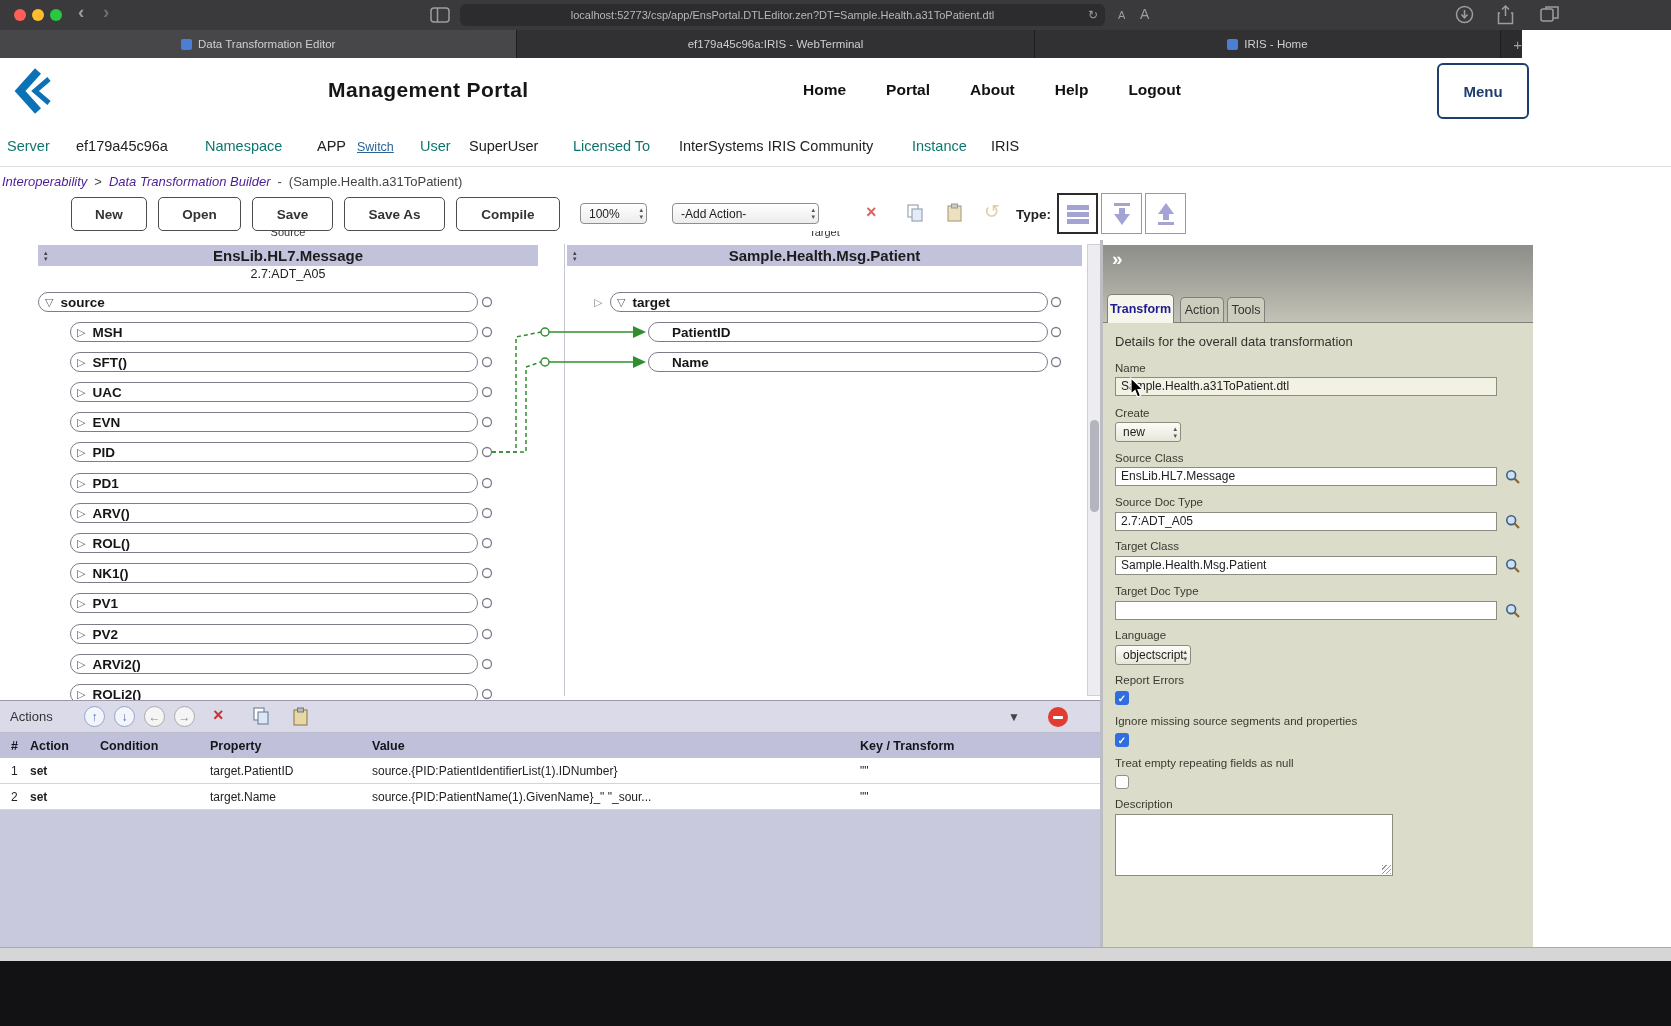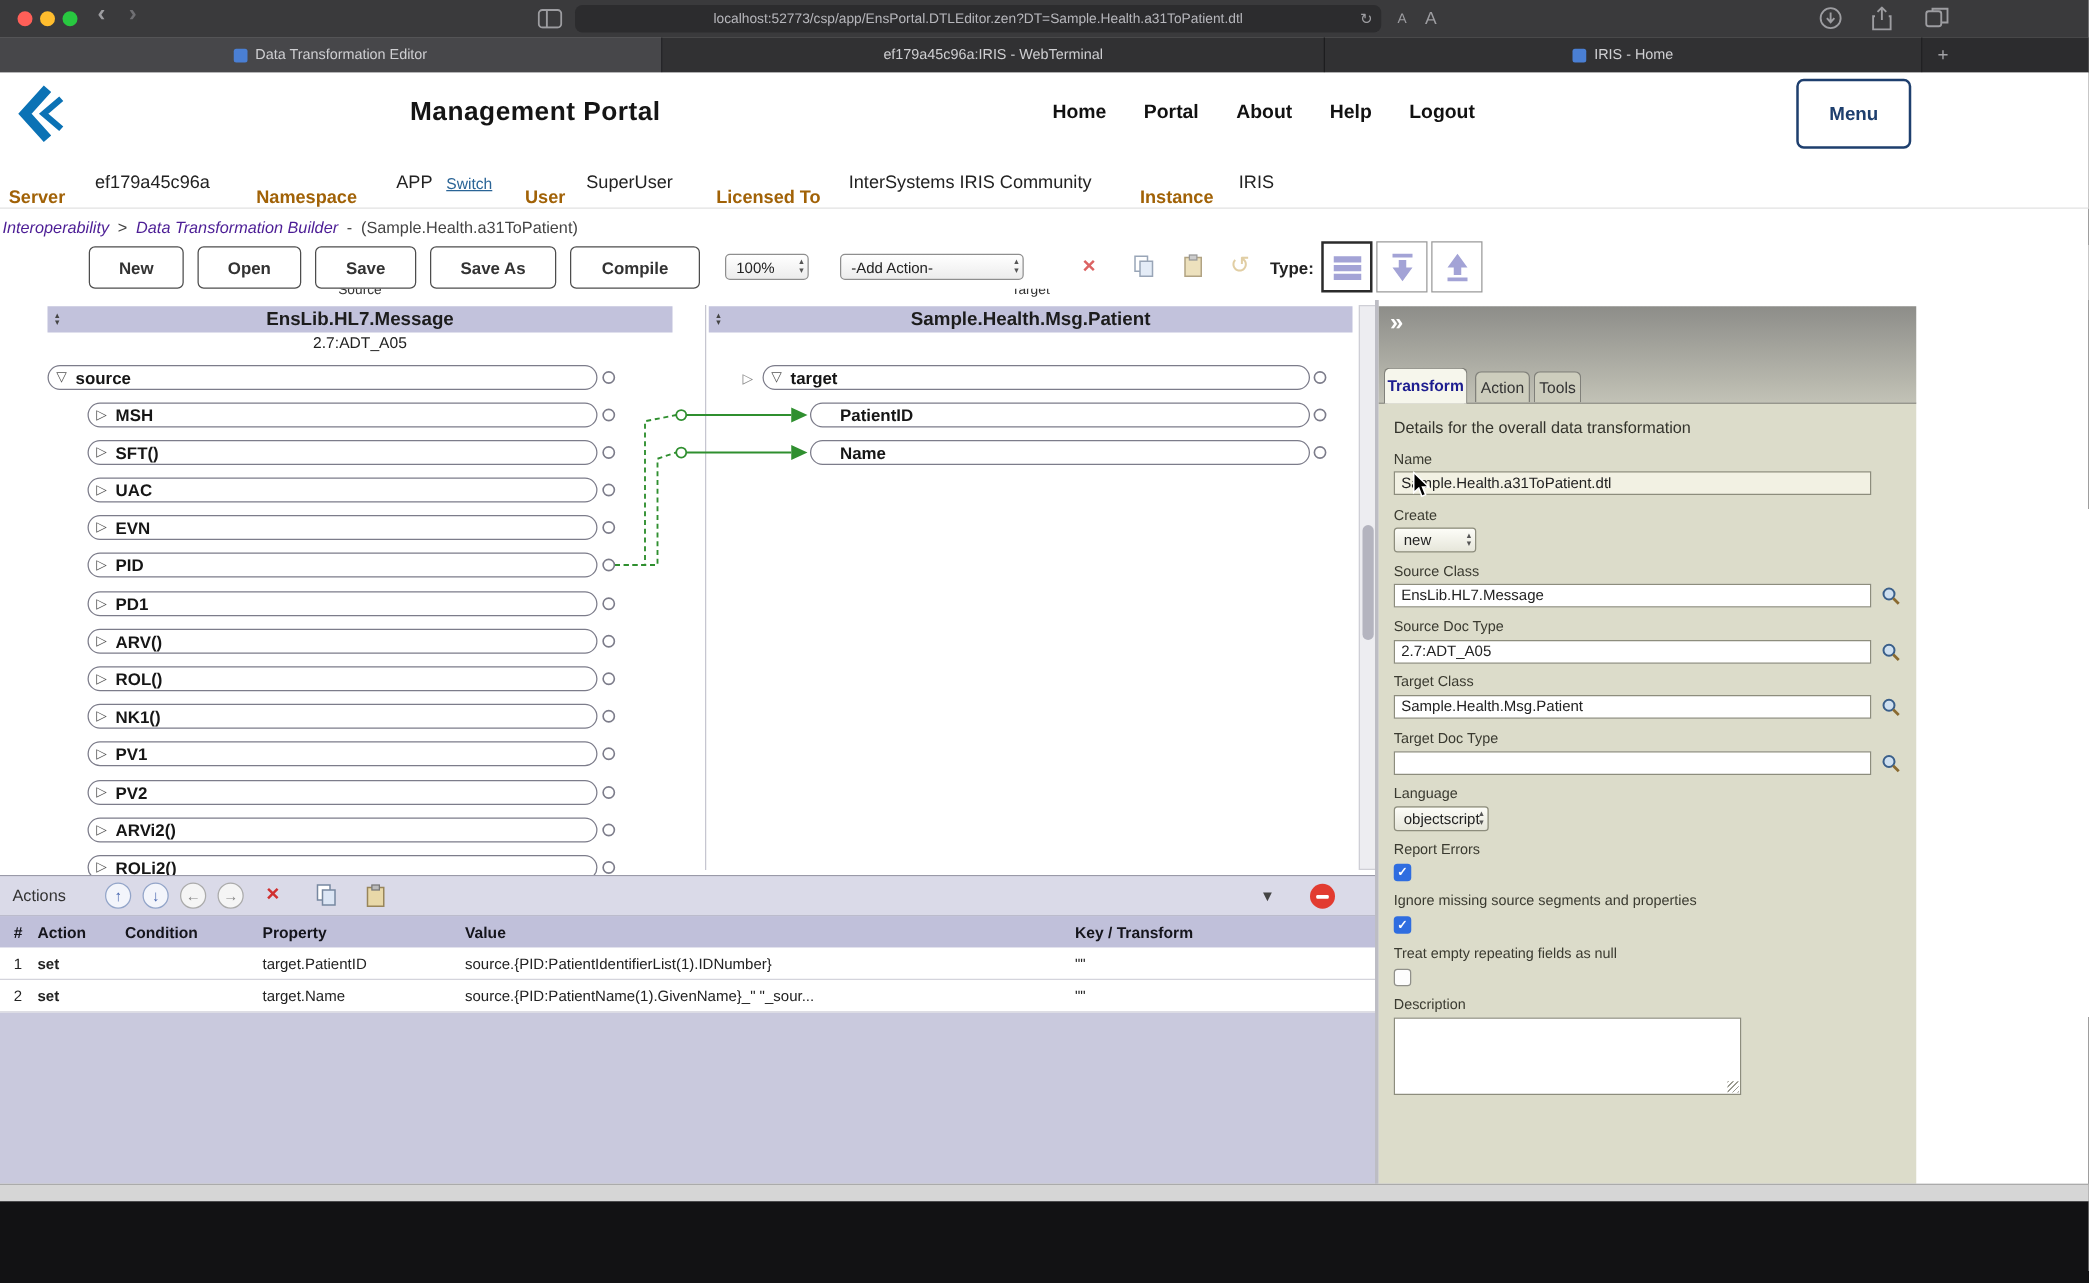--- a/index.html
+++ b/index.html
@@ -7,39 +7,39 @@
   
   #chrome{position:absolute;left:0;top:0;width:1671px;height:30px;background:#3a3a3c;}
   .light{position:absolute;top:9px;width:12px;height:12px;border-radius:50%;}
   .navgl{position:absolute;top:1px;color:#9d9da1;font-size:19px;font-weight:bold;}
   #sidebar-ic{position:absolute;left:430px;top:7px;}
   #urlbar{position:absolute;left:460px;top:4px;width:645px;height:22px;background:#2c2c2e;border-radius:6px;color:#b7b7bc;font-size:11px;line-height:22px;text-align:center;}
   #urlbar .rld{position:absolute;right:7px;top:0;font-size:12px;color:#9d9da1;}
   .chrA{position:absolute;color:#9d9da1;}
   .chricon{position:absolute;top:5px;}
   
-  #tabbar{position:absolute;left:0;top:30px;width:1671px;height:28px;background:#28282a;display:flex;}
+  #tabbar{position:absolute;left:0;top:30px;width:1522px;height:28px;background:#28282a;display:flex;}
   .btab{height:28px;display:flex;align-items:center;justify-content:center;gap:6px;font-size:11.5px;color:#cfcfd2;background:#313133;border-right:1px solid #1d1d1f;box-sizing:border-box;}
   .btab.active{background:#47474a;}
   .fav{width:11px;height:11px;border-radius:2px;background:#4a7fd4;display:inline-block;}
   .plusarea{flex:1;display:flex;align-items:center;padding-left:12px;color:#a2a2a6;font-size:15px;background:#2c2c2e;}
   
   #mainhdr{position:absolute;left:0;top:58px;width:1671px;height:70px;background:#fff;}
   #logo{position:absolute;left:8px;top:6px;}
   #brandtxt{position:absolute;left:58px;top:9px;}
   #brandname{font-size:27px;font-weight:bold;color:#16243e;letter-spacing:-0.5px;}
   #brandtm{font-size:8px;color:#16243e;vertical-align:super;}
   #brandsub{font-size:13px;font-weight:bold;color:#0b72b5;margin-top:-3px;}
   #ptitle{position:absolute;left:328px;top:20px;font-size:21px;font-weight:bold;color:#151515;letter-spacing:.4px;}
-  #hnav{position:absolute;left:842px;top:23px;display:flex;gap:30px;font-size:15.5px;font-weight:bold;color:#111;}
+  #hnav{position:absolute;left:803px;top:23px;display:flex;gap:40px;font-size:15.5px;font-weight:bold;color:#111;}
   #menubtn{position:absolute;left:1437px;top:5px;width:92px;height:56px;border:2px solid #1e3f6e;border-radius:6px;color:#1e3f6e;font-weight:bold;font-size:15px;display:flex;align-items:center;justify-content:center;box-sizing:border-box;}
   
   #infobar{position:absolute;left:0;top:128px;width:1671px;height:38px;background:#fff;border-bottom:1px solid #e2e2e2;font-size:14.5px;color:#222;}
   #infobar span{position:absolute;top:10px;white-space:nowrap;}
-  .blbl{font-weight:bold;color:#a16207;margin-top:12px;}
+  .blbl{font-weight:normal;color:#0f766e;}
   .slink{color:#2a6496;text-decoration:underline;font-size:12.5px;}
   
   #crumb{position:absolute;left:0;top:166px;width:1671px;height:30px;font-size:13px;color:#444;display:flex;gap:7px;align-items:center;padding-left:2px;box-sizing:border-box;}
   .clink{color:#4c1d95;font-style:italic;}
   
   #tbar{position:absolute;left:0;top:196px;width:1671px;height:44px;background:#fff;}
   #tbtns{position:absolute;left:71px;top:1px;display:flex;gap:11px;}
   .tbtn{height:34px;background:#fff;border:1px solid #4d4d4d;border-radius:5px;font-size:13.5px;font-weight:bold;color:#333;display:flex;align-items:center;justify-content:center;box-sizing:border-box;}
   .sel{position:absolute;height:21px;background:linear-gradient(#ffffff,#ececec);border:1px solid #8e8e8e;border-radius:4px;font-size:12px;color:#222;display:flex;align-items:center;padding:0 20px 0 8px;box-sizing:border-box;}
   .spin{position:absolute;right:3px;top:2px;display:flex;flex-direction:column;line-height:7px;font-size:7px;color:#555;}

